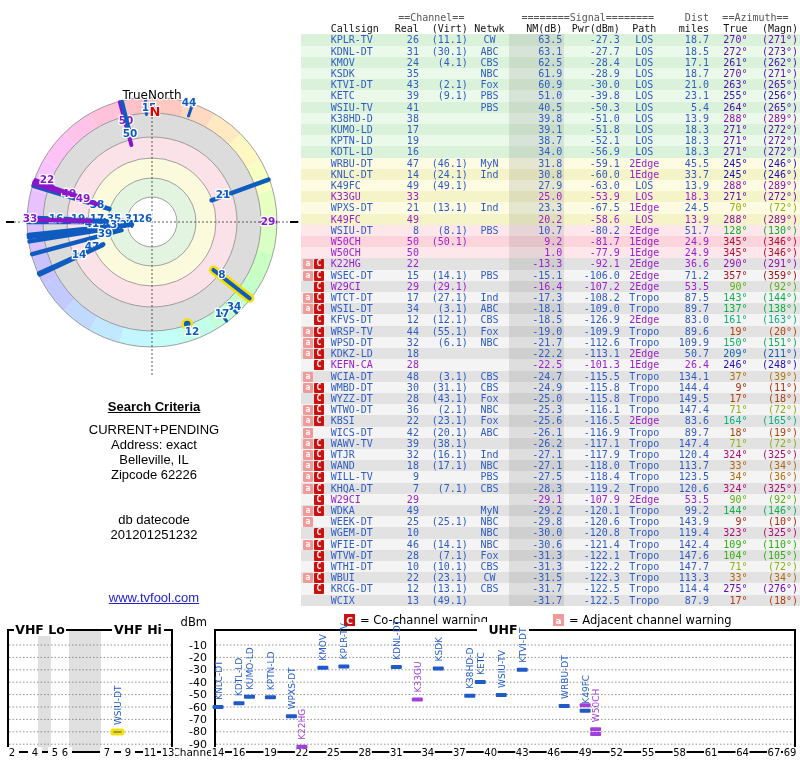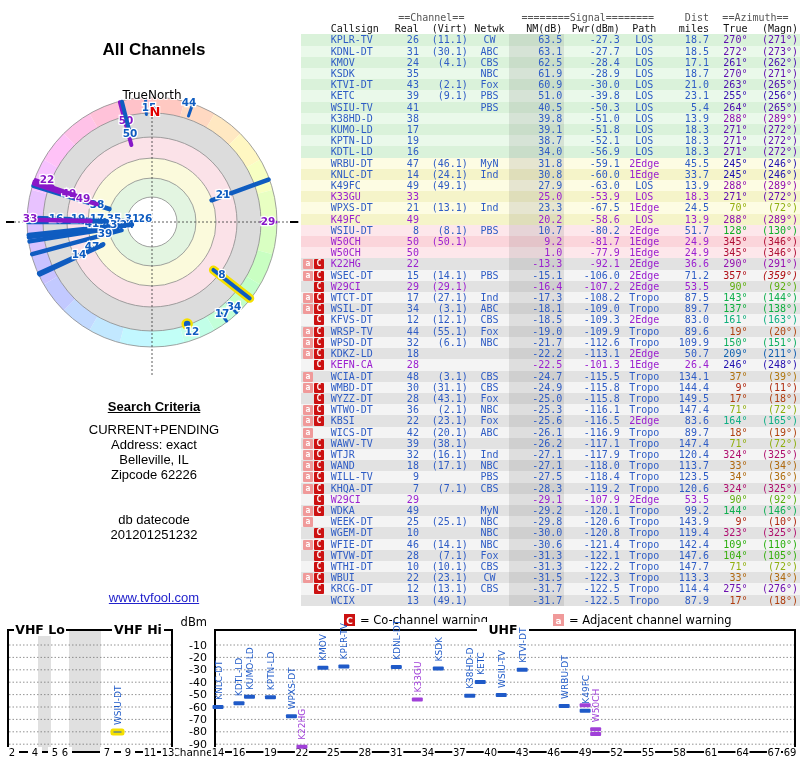--- a/index.html
+++ b/index.html
@@ -33,21 +33,20 @@
   .wslot{display:inline-block;width:10px;height:10px;margin-right:1px;border-radius:1px;
     font:bold 8px/10px "DejaVu Sans Mono",monospace;color:#fff;text-align:center;vertical-align:middle;}
   .wa{background:#f09a9a;} .wc{background:#cc1111;}
   #chart-svg{left:0;top:612px;}
   text{font-family:"DejaVu Sans",sans-serif;}
 </style>
 </head>
 <body>
 <div id="stage">
 
-<div id="radar-title" class="abs">All Channels</div>
 <svg id="radar-svg" class="abs" width="305" height="295">
       <path d="M150,137 L150,12 A125,125 0 0 1 182.3523806378151,16.259271713866454 Z" fill="hsl(7.5,100%,88%)"></path>
       <path d="M150,137 L182.3523806378151,16.259271713866454 A125,125 0 0 1 212.5,28.74682452694516 Z" fill="hsl(22.5,100%,88%)"></path>
       <path d="M150,137 L212.5,28.74682452694516 A125,125 0 0 1 238.38834764831842,48.611652351681556 Z" fill="hsl(37.5,100%,88%)"></path>
       <path d="M150,137 L238.38834764831842,48.611652351681556 A125,125 0 0 1 258.25317547305485,74.49999999999999 Z" fill="hsl(52.5,100%,88%)"></path>
       <path d="M150,137 L258.25317547305485,74.49999999999999 A125,125 0 0 1 270.74072828613356,104.64761936218491 Z" fill="hsl(67.5,100%,88%)"></path>
       <path d="M150,137 L270.74072828613356,104.64761936218491 A125,125 0 0 1 275,137 Z" fill="hsl(82.5,100%,88%)"></path>
       <path d="M150,137 L275,137 A125,125 0 0 1 270.74072828613356,169.35238063781512 Z" fill="hsl(97.5,100%,88%)"></path>
       <path d="M150,137 L270.74072828613356,169.35238063781512 A125,125 0 0 1 258.25317547305485,199.49999999999997 Z" fill="hsl(112.5,100%,88%)"></path>
       <path d="M150,137 L258.25317547305485,199.49999999999997 A125,125 0 0 1 238.38834764831844,225.38834764831842 Z" fill="hsl(127.5,100%,88%)"></path>
@@ -461,21 +460,21 @@
           <td class="cw"><span class="wslot wa">a</span><span class="wslot wc">C</span></td>
           <td class="cc" style="color: rgb(46, 92, 197);">WSEC-DT</td>
           <td class="cr" style="color: rgb(46, 92, 197);">15</td>
           <td class="cv" style="color: rgb(46, 92, 197);">(14.1)</td>
           <td class="cn" style="color: rgb(46, 92, 197);">PBS</td>
           <td class="cnm" style="color: rgb(46, 92, 197);">-15.1</td>
           <td class="cpw" style="color: rgb(46, 92, 197);">-106.0</td>
           <td class="cpa" style="color: rgb(155, 31, 208);">2Edge</td>
           <td class="cmi" style="color: rgb(46, 92, 197);">71.2</td>
           <td class="ct" style="color: rgb(175, 14, 22);">357°</td>
-          <td class="cm" style="color: rgb(175, 14, 17); font-style: italic;">(359°)</td>
+          <td class="cm" style="color: rgb(175, 14, 17);">(359°)</td>
         </tr>
         <tr class="bg-w">
           <td class="cw"><span class="wslot"></span><span class="wslot wc">C</span></td>
           <td class="cc" style="color: rgb(155, 31, 208);">W29CI</td>
           <td class="cr" style="color: rgb(155, 31, 208);">29</td>
           <td class="cv" style="color: rgb(155, 31, 208);">(29.1)</td>
           <td class="cn" style="color: rgb(46, 92, 197);"></td>
           <td class="cnm" style="color: rgb(155, 31, 208); margin-left: 28px;">-16.4</td>
           <td class="cpw" style="color: rgb(155, 31, 208);">-107.2</td>
           <td class="cpa" style="color: rgb(155, 31, 208);">2Edge</td>
@@ -509,21 +508,21 @@
           <td class="ct" style="color: rgb(14, 175, 60);">137°</td>
           <td class="cm" style="color: rgb(14, 175, 62);">(138°)</td>
         </tr>
         <tr class="bg-w alt">
           <td class="cw"><span class="wslot"></span><span class="wslot wc">C</span></td>
           <td class="cc" style="color: rgb(46, 92, 197);">KFVS-DT</td>
           <td class="cr" style="color: rgb(46, 92, 197);">12</td>
           <td class="cv" style="color: rgb(46, 92, 197);">(12.1)</td>
           <td class="cn" style="color: rgb(46, 92, 197);">CBS</td>
           <td class="cnm" style="color: rgb(46, 92, 197);">-18.5</td>
-          <td class="cpw" style="color: rgb(46, 92, 197);">-109.3</td>
+          <td class="cpw" style="color: rgb(46, 92, 197);">-126.9</td>
           <td class="cpa" style="color: rgb(155, 31, 208);">2Edge</td>
           <td class="cmi" style="color: rgb(46, 92, 197);">83.0</td>
           <td class="ct" style="color: rgb(14, 175, 124);">161°</td>
           <td class="cm" style="color: rgb(14, 175, 129);">(163°)</td>
         </tr>
         <tr class="bg-w">
           <td class="cw"><span class="wslot wa">a</span><span class="wslot wc">C</span></td>
           <td class="cc" style="color: rgb(46, 92, 197);">WRSP-TV</td>
           <td class="cr" style="color: rgb(46, 92, 197);">44</td>
           <td class="cv" style="color: rgb(46, 92, 197);">(55.1)</td>

